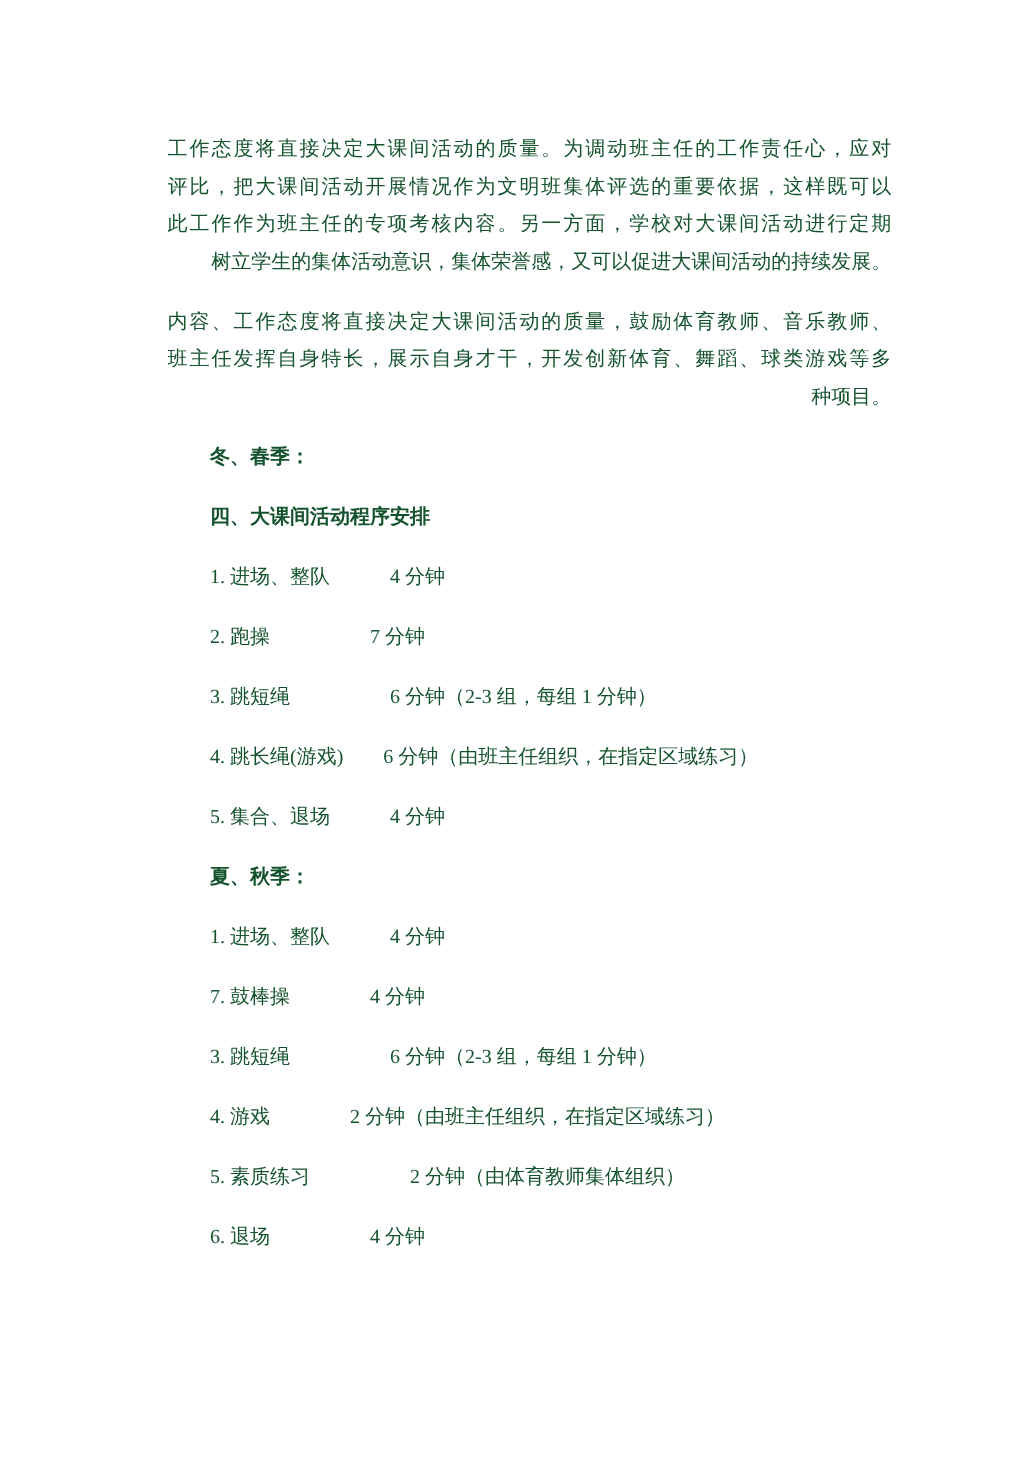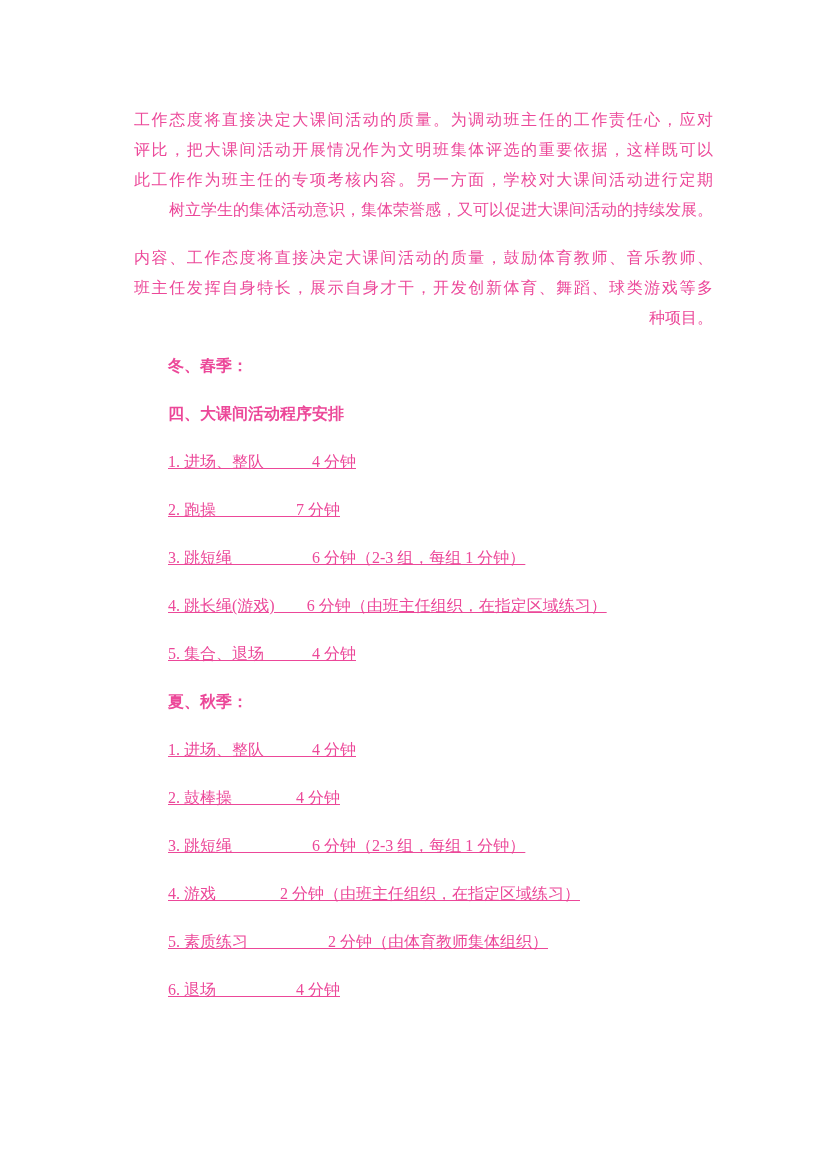--- a/index.html
+++ b/index.html
@@ -7,21 +7,21 @@
     padding: 0;
     background: #ffffff;
   }
   .page {
     position: relative;
     width: 827px;
     height: 1170px;
     background: #ffffff;
     overflow: hidden;
     font-family: "Liberation Serif", "DejaVu Serif", serif;
-    color: #ec4899;
+    color: #14532d;
   }
   .doc {
     position: absolute;
     left: 134px;
     top: 105px;
     width: 579px;
     font-size: 16px;
     line-height: 30px;
   }
   .para {
@@ -49,21 +49,20 @@
     text-indent: 34px;
     margin: 0 0 18px 0;
   }
   .heading-section {
     margin-top: 6px;
   }
   .item {
     text-indent: 34px;
     margin: 0 0 18px 0;
     white-space: pre-wrap;
-    text-decoration: underline;
   }
 </style>
 </head>
 <body>
 
 <div class="page">
   <div class="doc">
 
     <div class="para">
       <div class="jl">工作态度将直接决定大课间活动的质量。为调动班主任的工作责任心，应对</div>
@@ -84,20 +83,20 @@
 
     <div class="item">1. 进场、整队　　　4 分钟</div>
     <div class="item">2. 跑操　　　　　7 分钟</div>
     <div class="item">3. 跳短绳　　　　　6 分钟（2-3 组，每组 1 分钟）</div>
     <div class="item">4. 跳长绳(游戏)　　6 分钟（由班主任组织，在指定区域练习）</div>
     <div class="item">5. 集合、退场　　　4 分钟</div>
 
     <div class="heading">夏、秋季：</div>
 
     <div class="item">1. 进场、整队　　　4 分钟</div>
-    <div class="item">2. 鼓棒操　　　　4 分钟</div>
+    <div class="item">7. 鼓棒操　　　　4 分钟</div>
     <div class="item">3. 跳短绳　　　　　6 分钟（2-3 组，每组 1 分钟）</div>
     <div class="item">4. 游戏　　　　2 分钟（由班主任组织，在指定区域练习）</div>
     <div class="item">5. 素质练习　　　　　2 分钟（由体育教师集体组织）</div>
     <div class="item">6. 退场　　　　　4 分钟</div>
 
   </div>
 </div>
 
 </body></html>

